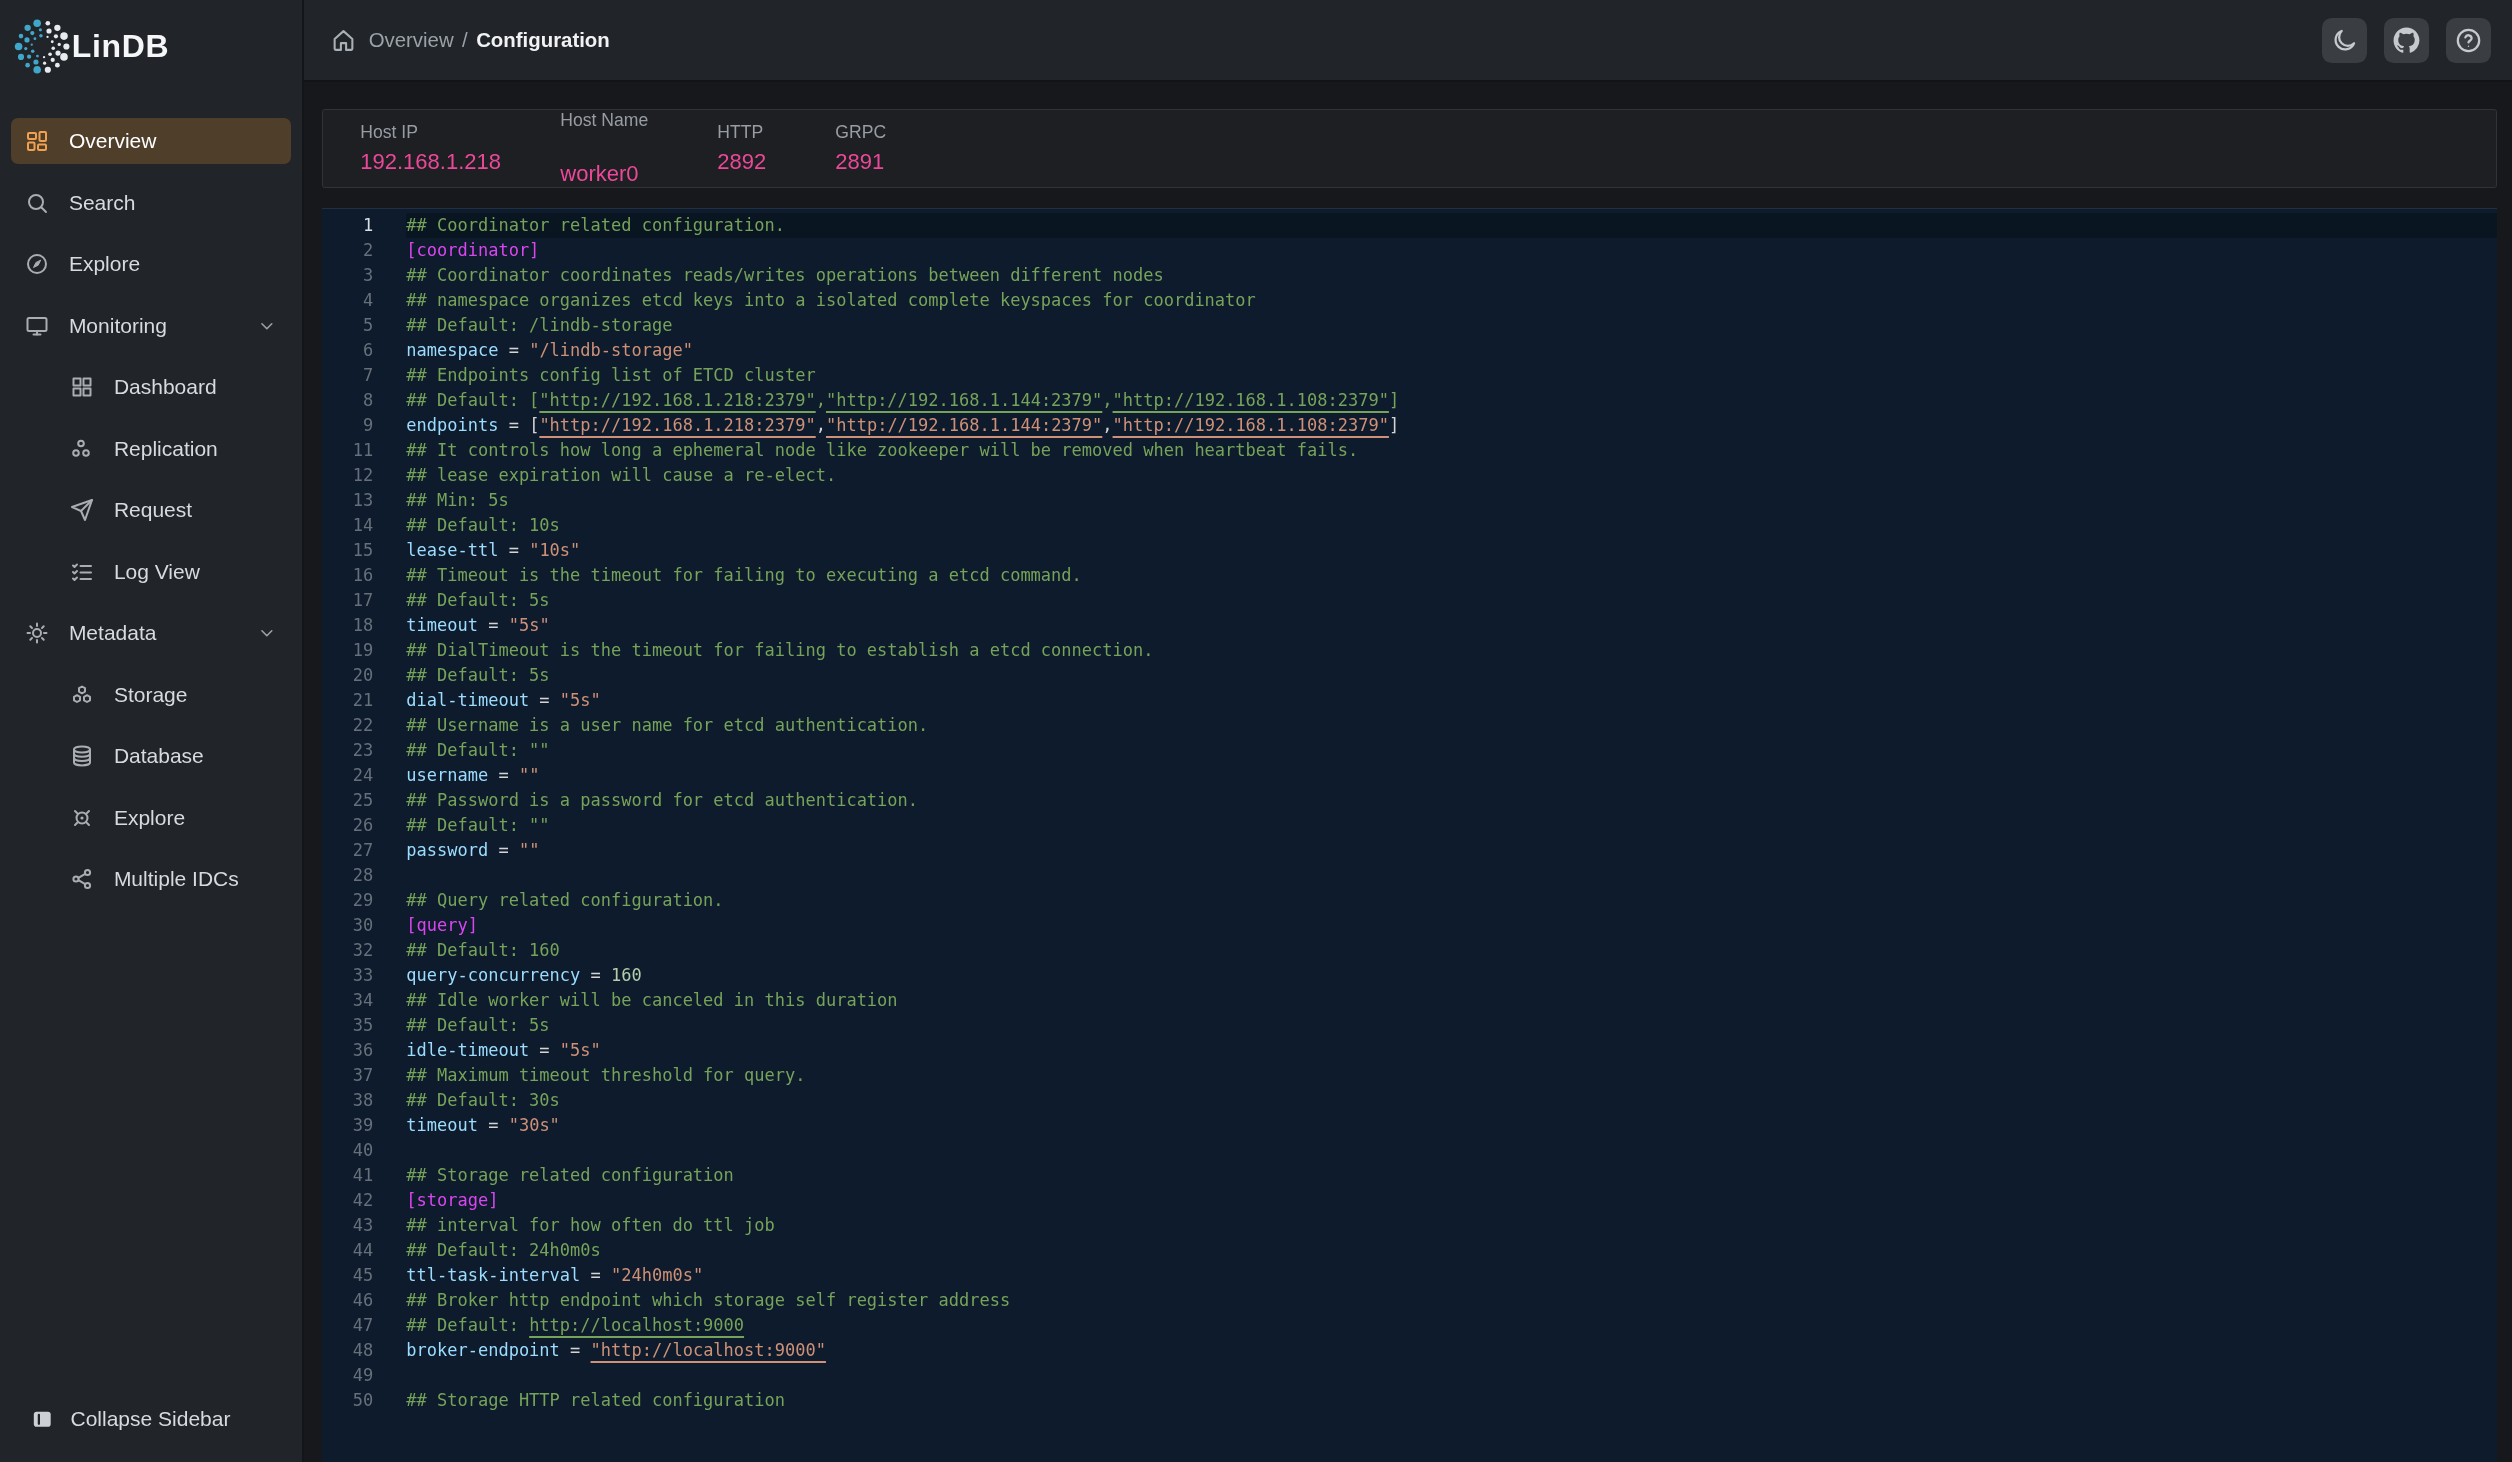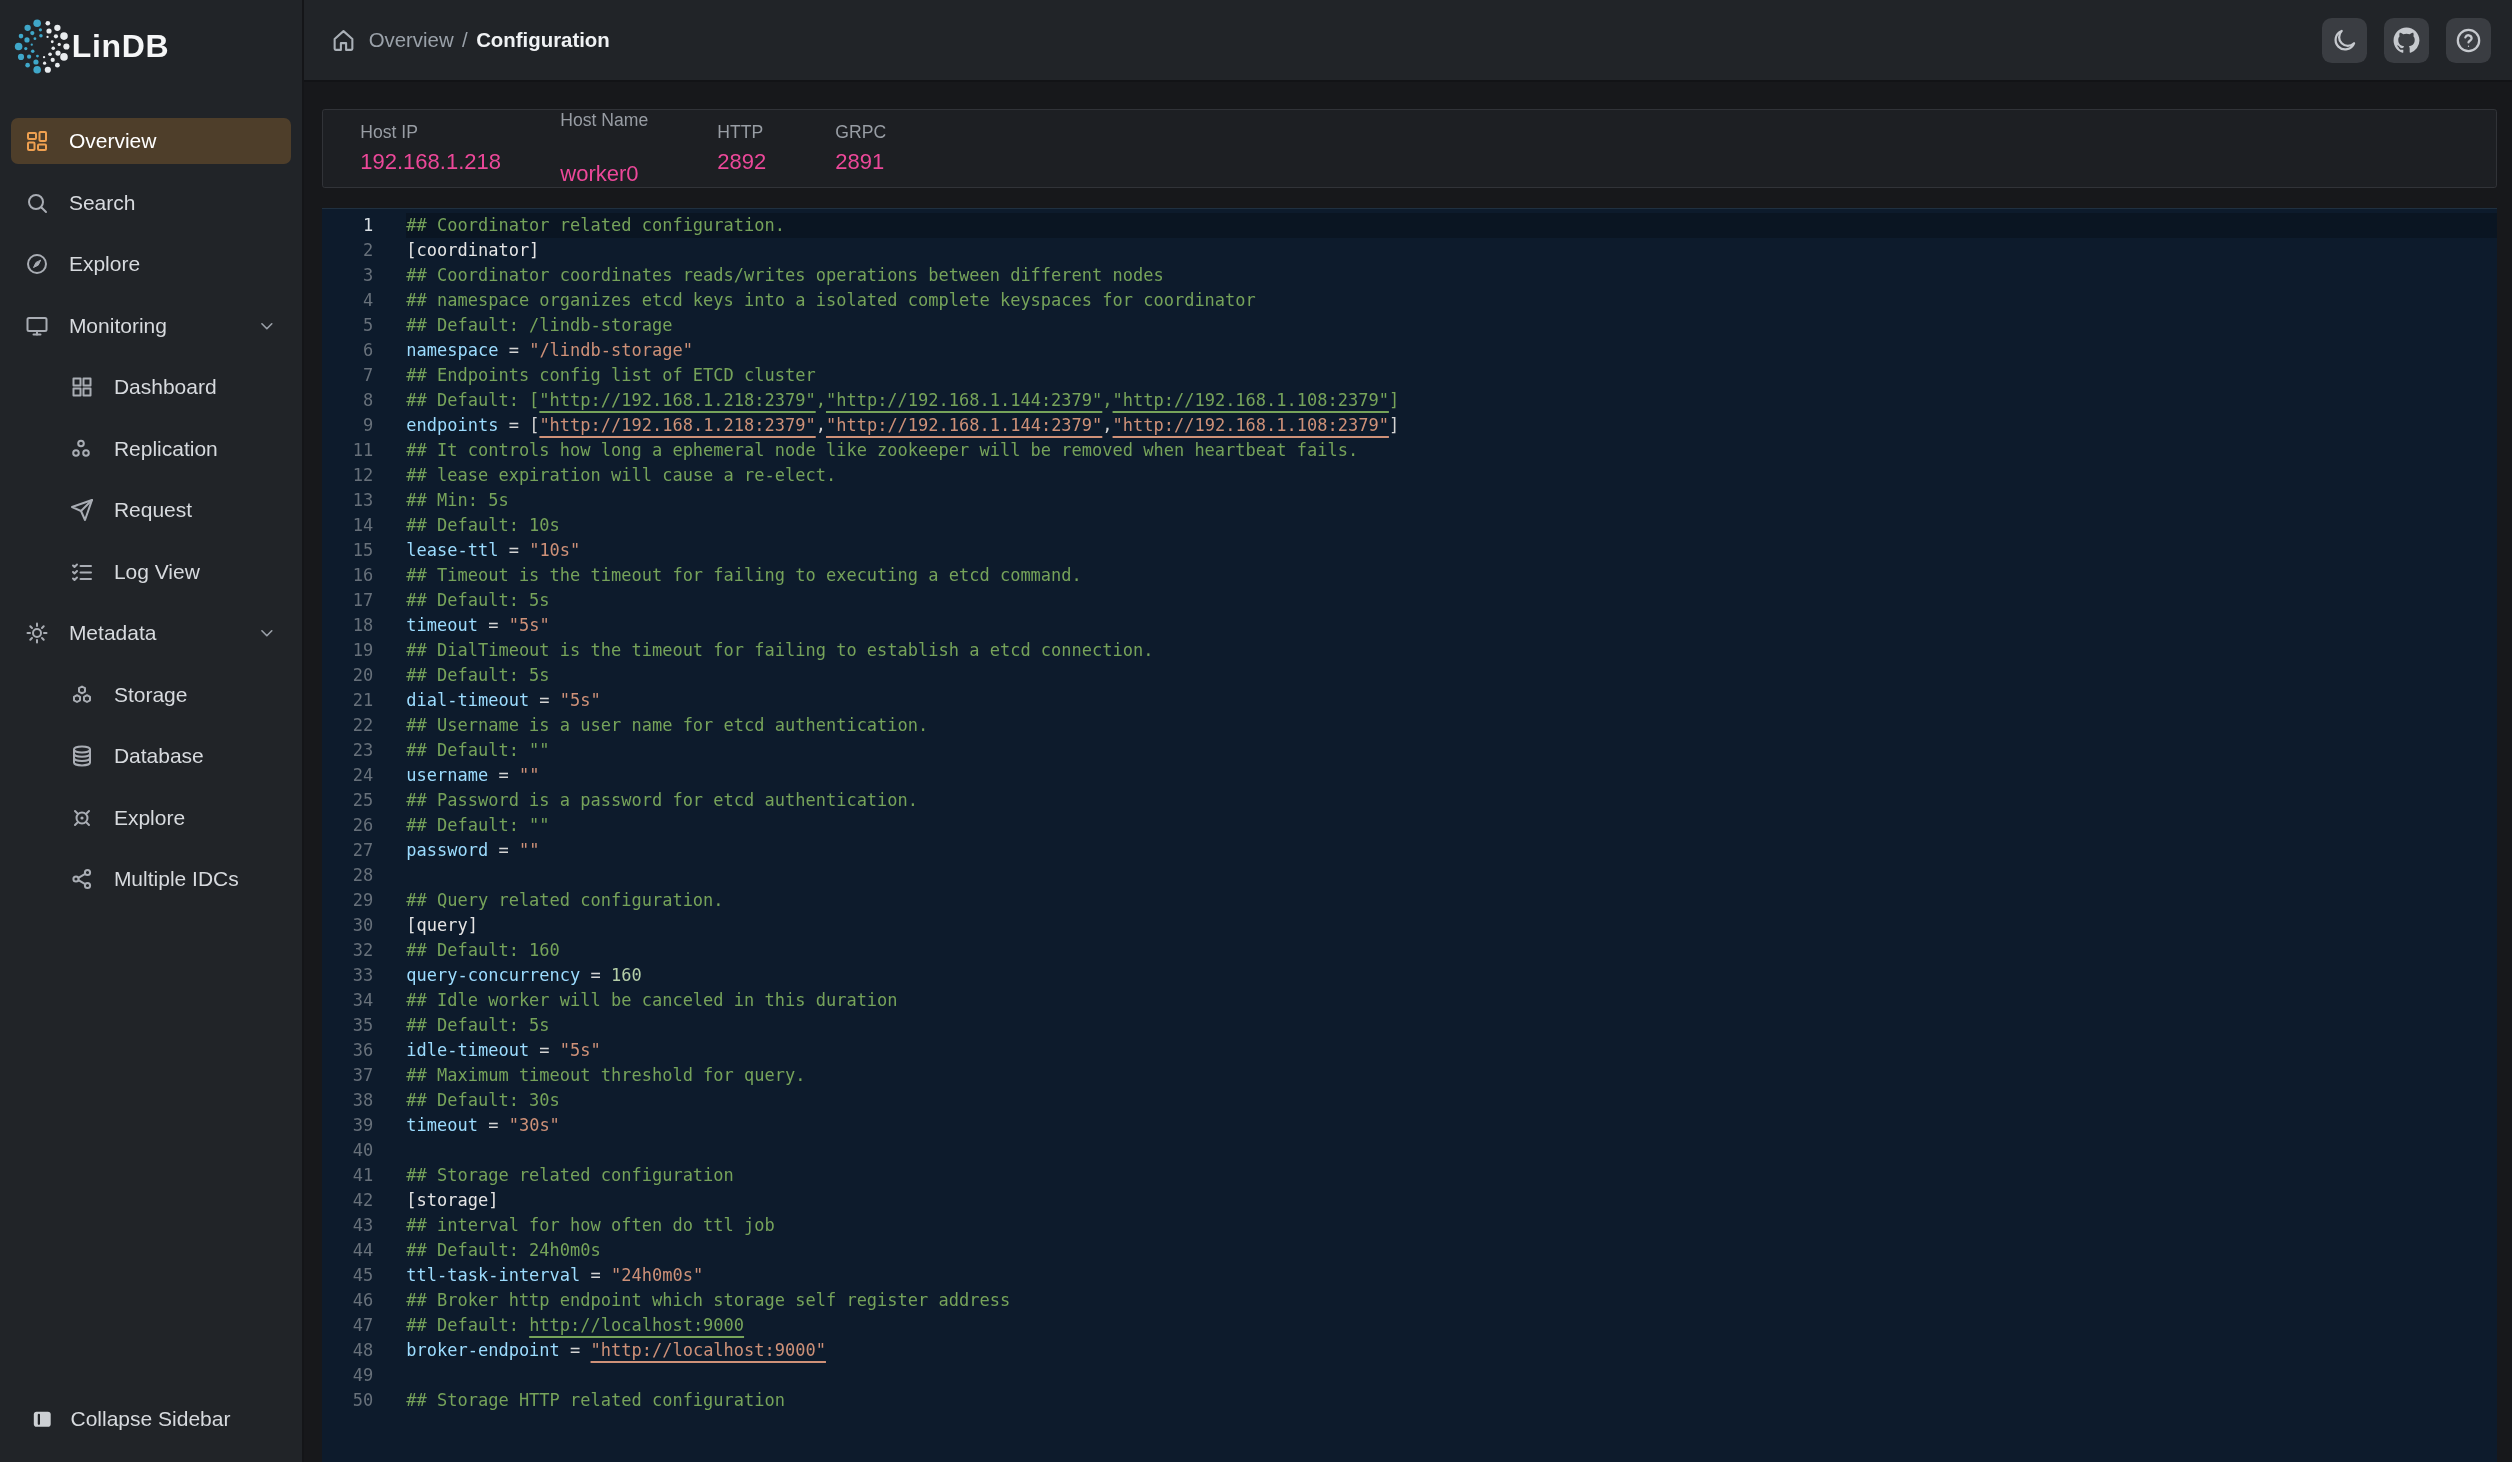--- a/index.html
+++ b/index.html
@@ -53,21 +53,21 @@
 
   
   .editor{flex:1;background:#0d1b2c;border-top:1.4px solid #203040;overflow:hidden;
           font-family:"DejaVu Sans Mono",monospace;font-size:17px;line-height:25px;padding-top:3.5px;}
   .cl{display:flex;height:25px;}
   .ln{width:84px;flex:none;text-align:right;padding-right:33px;color:#67707a;box-sizing:border-box;
       user-select:none;}
   .code{flex:1;white-space:pre;color:#d4d4d4;}
   .cl.active .ln{color:#d9dfe4;}
   .cl.active .code{background:#0a1522;}
-  .tc{color:#76a35a;} .ts{color:#e5e5e5;} .tk{color:#9cdcfe;} .tp{color:#d4d4d4;}
+  .tc{color:#76a35a;} .ts{color:#d946ef;} .tk{color:#9cdcfe;} .tp{color:#d4d4d4;}
   .tq{color:#ce9178;} .tn{color:#b5cea8;}
   .tg{color:#76a35a;text-decoration:underline;text-decoration-thickness:1.8px;text-underline-offset:4.9px;}
   .tu{color:#ce9178;text-decoration:underline;text-decoration-thickness:1.8px;text-underline-offset:4.9px;}
 </style>
 </head>
 <body>
 
 <div class="app">
 
   <aside class="sidebar">

